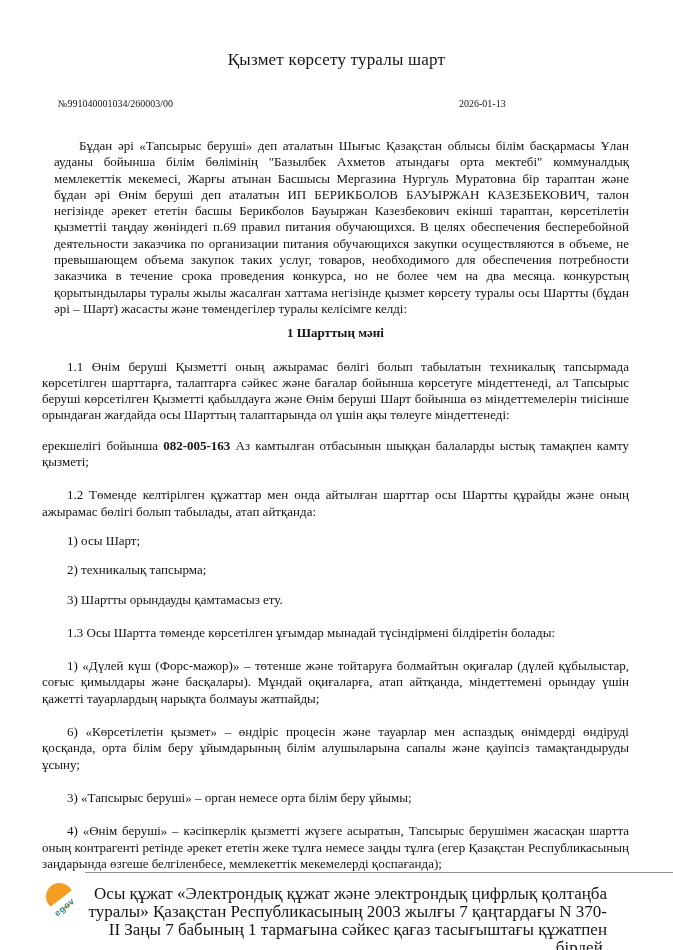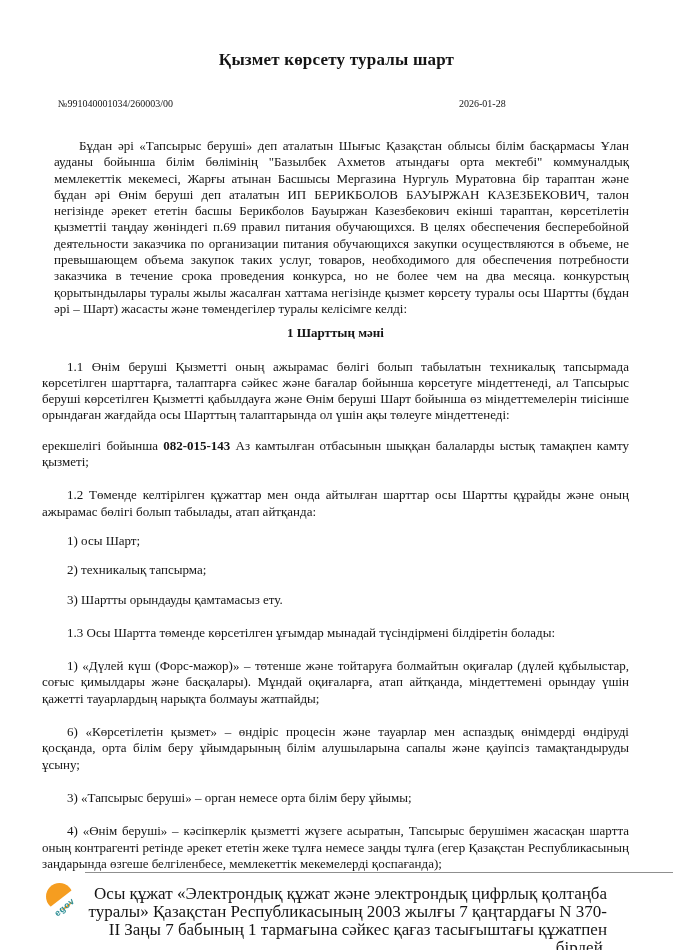--- a/index.html
+++ b/index.html
@@ -9,21 +9,21 @@
     width:673px; height:950px;
     background:#ffffff;
     font-family:"Liberation Serif","DejaVu Serif",serif;
     color:#141414;
     overflow:hidden;
   }
   .doc-title {
     margin-top:50px;
     text-align:center;
     font-size:17px;
-    font-weight:bold;
+    font-weight:normal;
     letter-spacing:.2px;
   }
   .doc-head {
     position:relative;
     margin-top:28px;
     height:17px;
     font-size:10px;
   }
   .doc-number { position:absolute; left:58px; top:0; }
   .doc-date   { position:absolute; left:459px; top:0; }
@@ -86,32 +86,32 @@
 </style>
 </head>
 <body>
 
 <div class="page">
 
   <h1 class="doc-title">Қызмет көрсету туралы шарт</h1>
 
   <div class="doc-head">
     <span class="doc-number">№991040001034/260003/00</span>
-    <span class="doc-date">2026-01-28</span>
+    <span class="doc-date">2026-01-13</span>
   </div>
 
   <div class="body-col">
 
     <p class="para first">Бұдан әрі «Тапсырыс беруші» деп аталатын Шығыс Қазақстан облысы білім басқармасы Ұлан ауданы бойынша білім бөлімінің "Базылбек Ахметов атындағы орта мектебі" коммуналдық мемлекеттік мекемесі, Жарғы атынан Басшысы Мергазина Нургуль Муратовна бір тараптан және бұдан әрі Өнім беруші деп аталатын ИП БЕРИКБОЛОВ БАУЫРЖАН КАЗЕЗБЕКОВИЧ, талон негізінде әрекет ететін басшы Берикболов Бауыржан Казезбекович екінші тараптан, көрсетілетін қызметтіі таңдау жөніндегі п.69 правил питания обучающихся. В целях обеспечения бесперебойной деятельности заказчика по организации питания обучающихся закупки осуществляются в объеме, не превышающем объема закупок таких услуг, товаров, необходимого для обеспечения потребности заказчика в течение срока проведения конкурса, но не более чем на два месяца. конкурстың қорытындылары туралы жылы жасалған хаттама негізінде қызмет көрсету туралы осы Шартты (бұдан әрі – Шарт) жасасты және төмендегілер туралы келісімге келді:</p>
 
     <p class="section-heading">1 Шарттың мәні</p>
 
     <p class="para">1.1 Өнім беруші Қызметті оның ажырамас бөлігі болып табылатын техникалық тапсырмада көрсетілген шарттарға, талаптарға сәйкес және бағалар бойынша көрсетуге міндеттенеді, ал Тапсырыс беруші көрсетілген Қызметті қабылдауға және Өнім беруші Шарт бойынша өз міндеттемелерін тиісінше орындаған жағдайда осы Шарттың талаптарында ол үшін ақы төлеуге міндеттенеді:</p>
 
-    <p class="para noindent"><span>ерекшелігі бойынша </span><span class="bold">082-015-143</span><span> Аз камтылған отбасынын шыққан балаларды ыстық тамақпен камту қызметі;</span></p>
+    <p class="para noindent"><span>ерекшелігі бойынша </span><span class="bold">082-005-163</span><span> Аз камтылған отбасынын шыққан балаларды ыстық тамақпен камту қызметі;</span></p>
 
     <p class="para">1.2 Төменде келтірілген құжаттар мен онда айтылған шарттар осы Шартты құрайды және оның ажырамас бөлігі болып табылады, атап айтқанда:</p>
 
     <div>
       <p class="list-item">1) осы Шарт;</p>
       <p class="list-item">2) техникалық тапсырма;</p>
       <p class="list-item">3) Шартты орындауды қамтамасыз ету.</p>
     </div>
 
     <p class="para">1.3 Осы Шартта төменде көрсетілген ұғымдар мынадай түсіндірмені білдіретін болады:</p>

